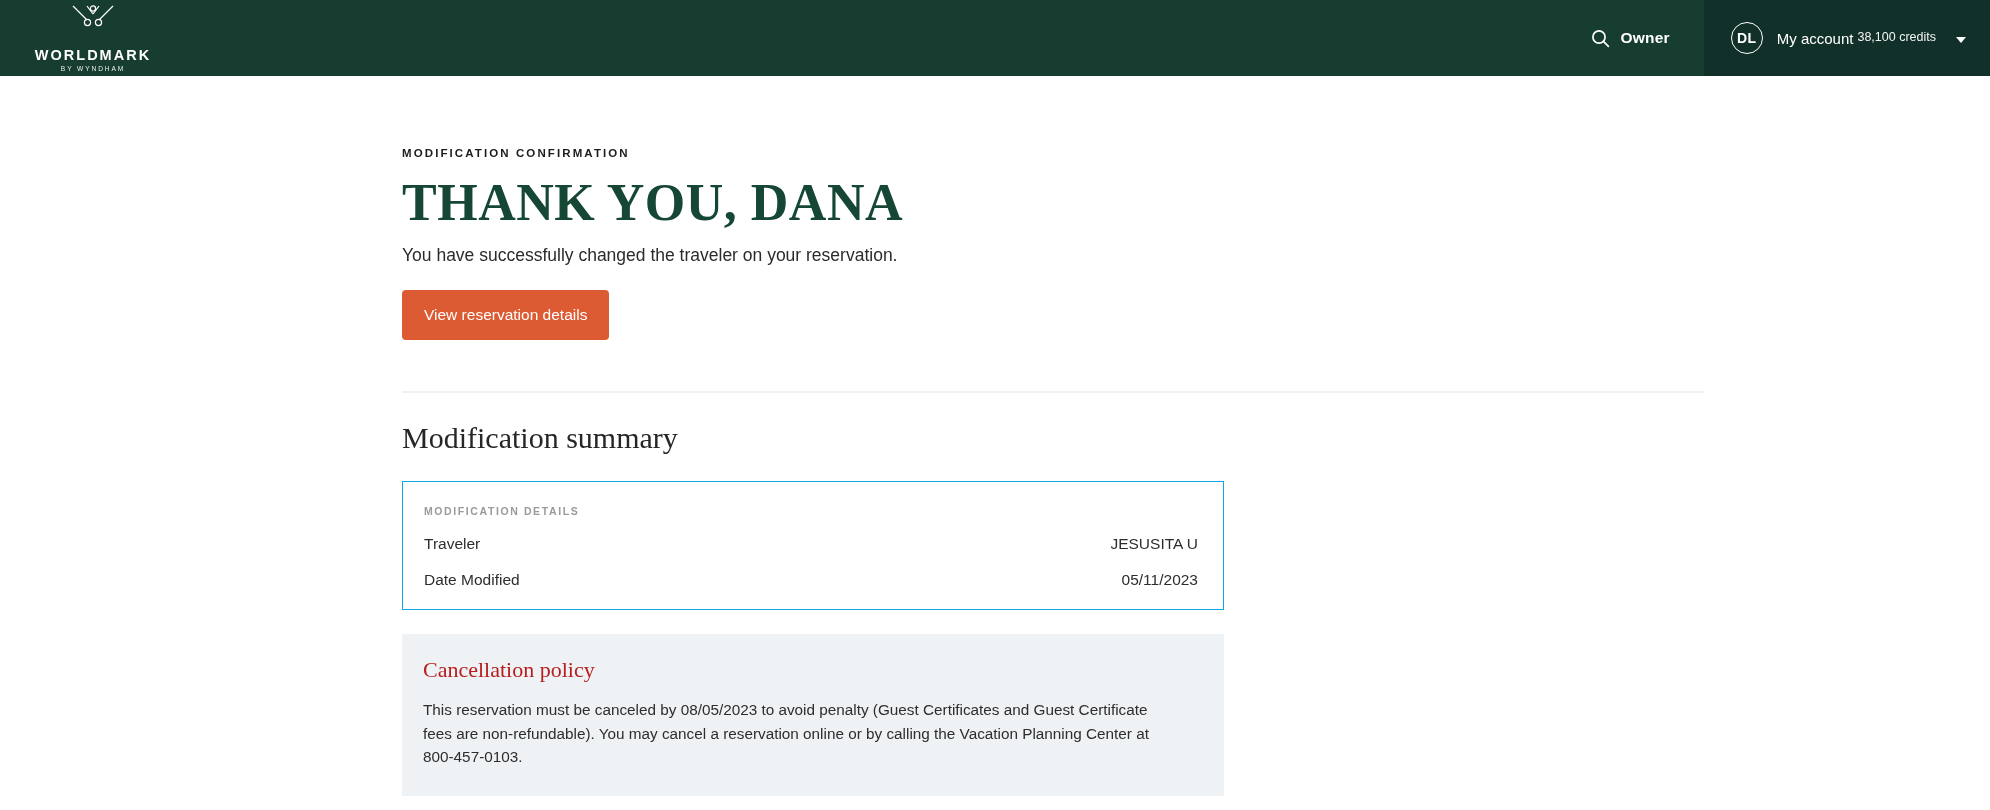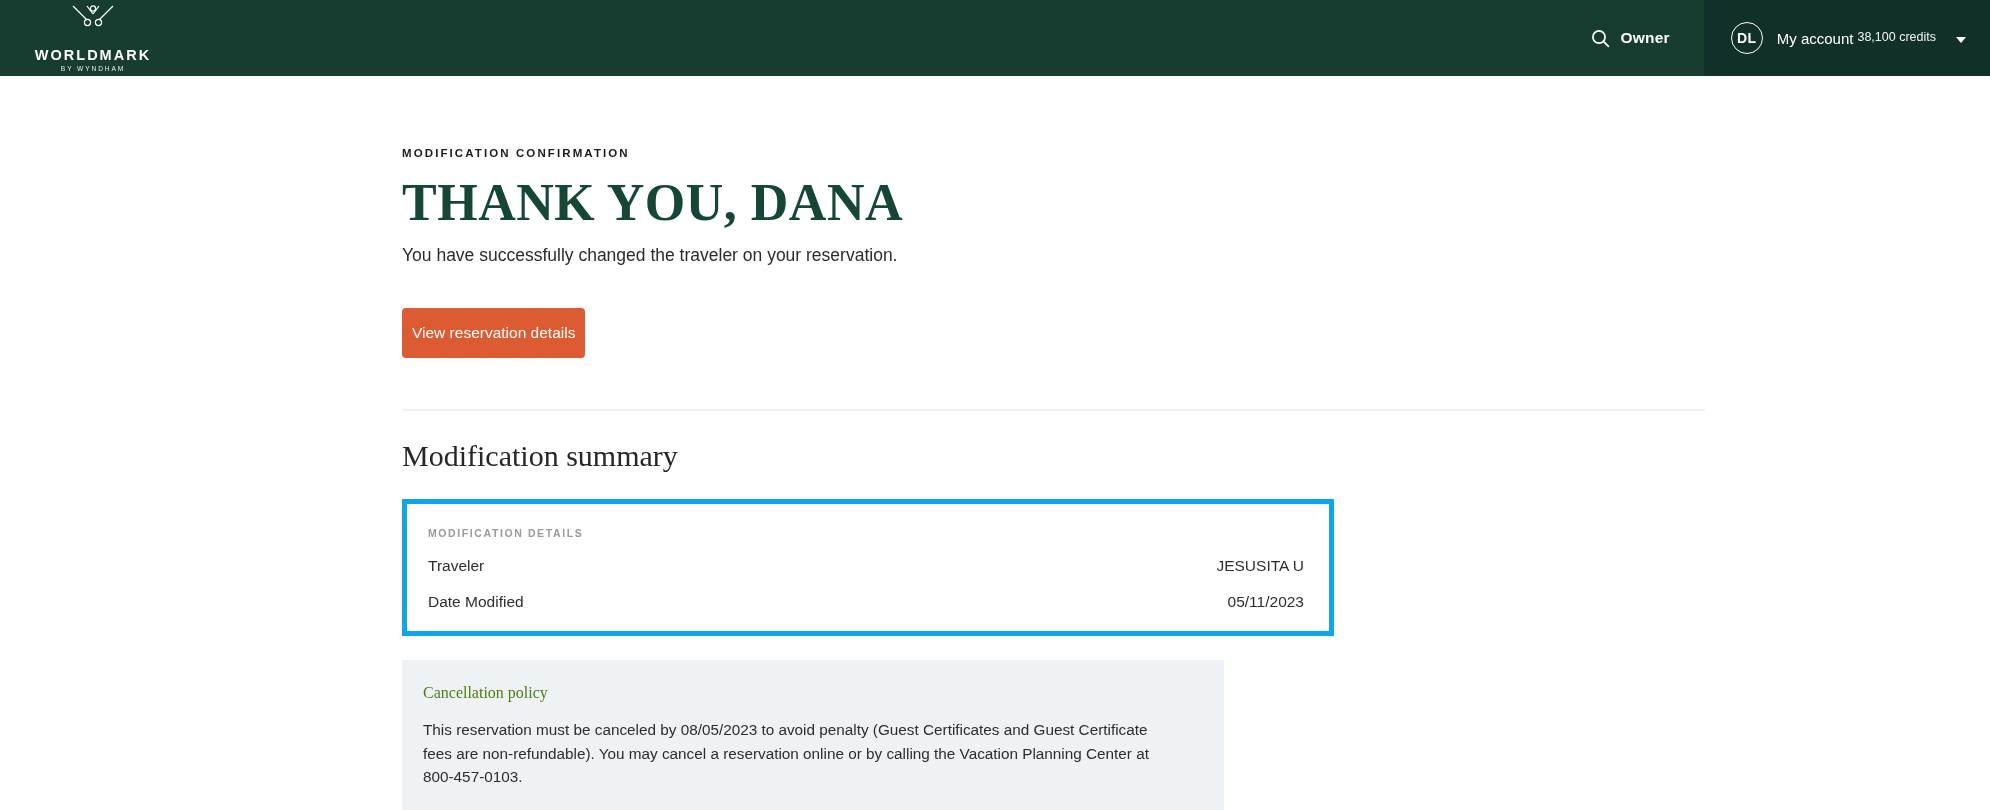--- a/index.html
+++ b/index.html
@@ -140,26 +140,26 @@
 
   .hero-sub {
     margin-top: 15px;
     color: #2b2b2b;
     font-size: 17.5px;
     line-height: 1.35;
   }
 
   .cta {
     display: inline-block;
-    margin-top: 41px;
+    margin-top: 23px;
     background: #dd5b32;
     color: #ffffff;
     font-size: 15.5px;
     line-height: 1;
-    padding: 17px 10px;
+    padding: 17px 22px;
     border: none;
     border-radius: 4px;
     cursor: pointer;
     font-family: "Liberation Sans", sans-serif;
   }
 
   .divider {
     width: 1303px;
     height: 2px;
     background: #f1f1ef;
@@ -169,23 +169,23 @@
   .section-title {
     margin-top: 30px;
     font-family: "Liberation Serif", serif;
     color: #262626;
     font-size: 30px;
     line-height: 1;
     font-weight: normal;
   }
 
   .details-card {
-    width: 932px;
+    width: 822px;
     margin-top: 28px;
-    border: 5px solid #0ea5e9;
+    border: 1px solid #0ea5e9;
     background: #ffffff;
     padding: 24px 25px 22px 21px;
   }
   .details-eyebrow {
     color: #9a9a9a;
     font-size: 10.5px;
     font-weight: bold;
     letter-spacing: 1.6px;
     line-height: 1;
   }
@@ -199,22 +199,22 @@
   .detail-value { color: #2d2d2d; font-size: 15.5px; line-height: 1; }
 
   .policy-card {
     width: 822px;
     margin-top: 24px;
     background: #eef2f5;
     padding: 25px 26px 28px 21px;
   }
   .policy-title {
     font-family: "Liberation Serif", serif;
-    color: #4d7c0f;
-    font-size: 16px;
+    color: #b91c1c;
+    font-size: 22px;
     line-height: 1;
     font-weight: normal;
   }
   .policy-text {
     margin-top: 17px;
     color: #2d2d2d;
     font-size: 15.3px;
     line-height: 1.53;
     max-width: 745px;
   }

